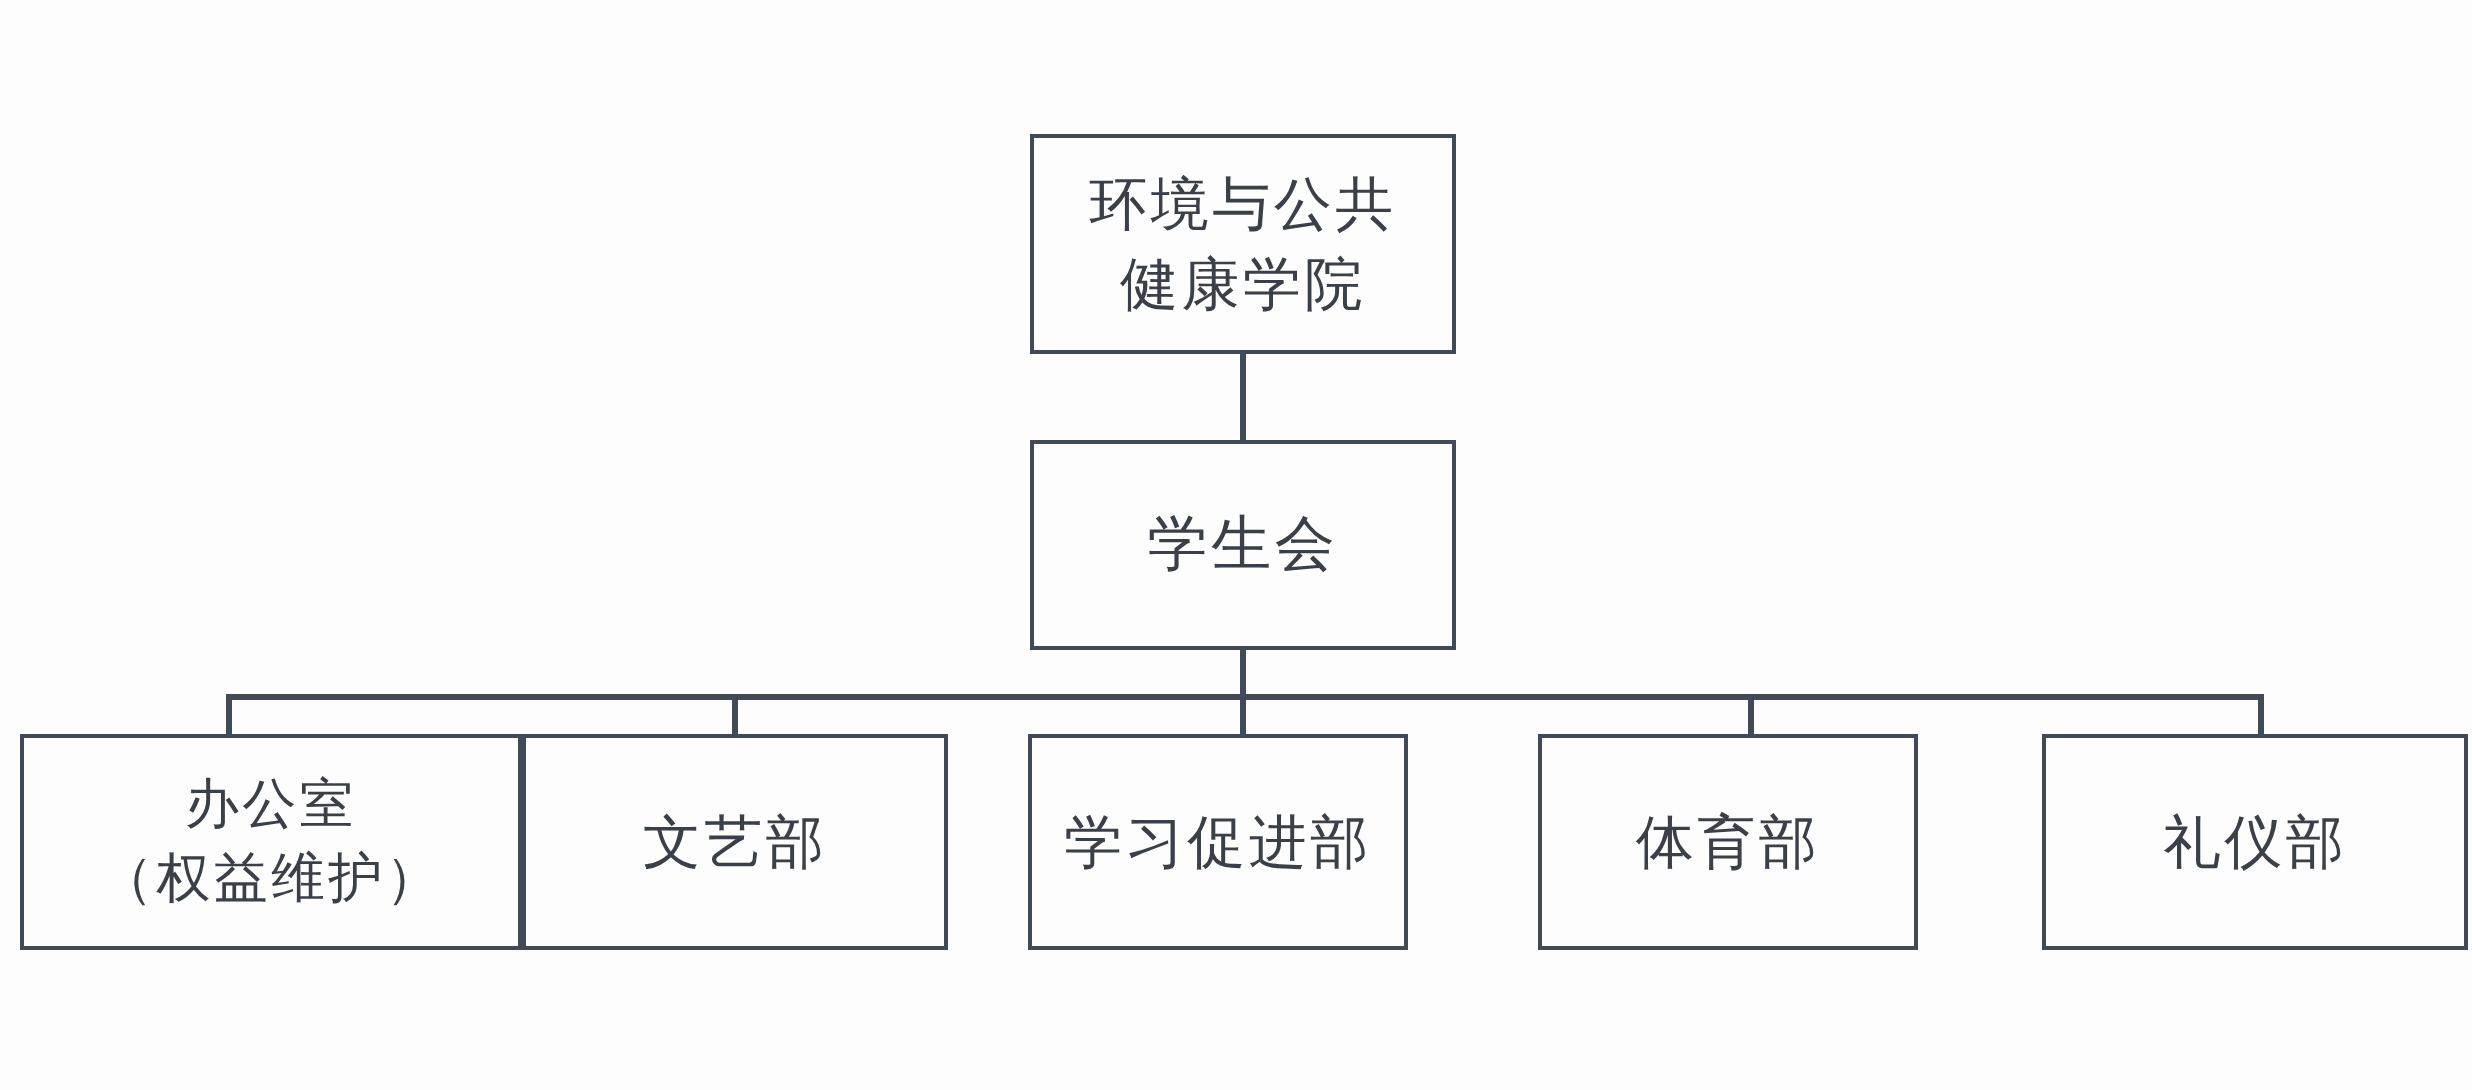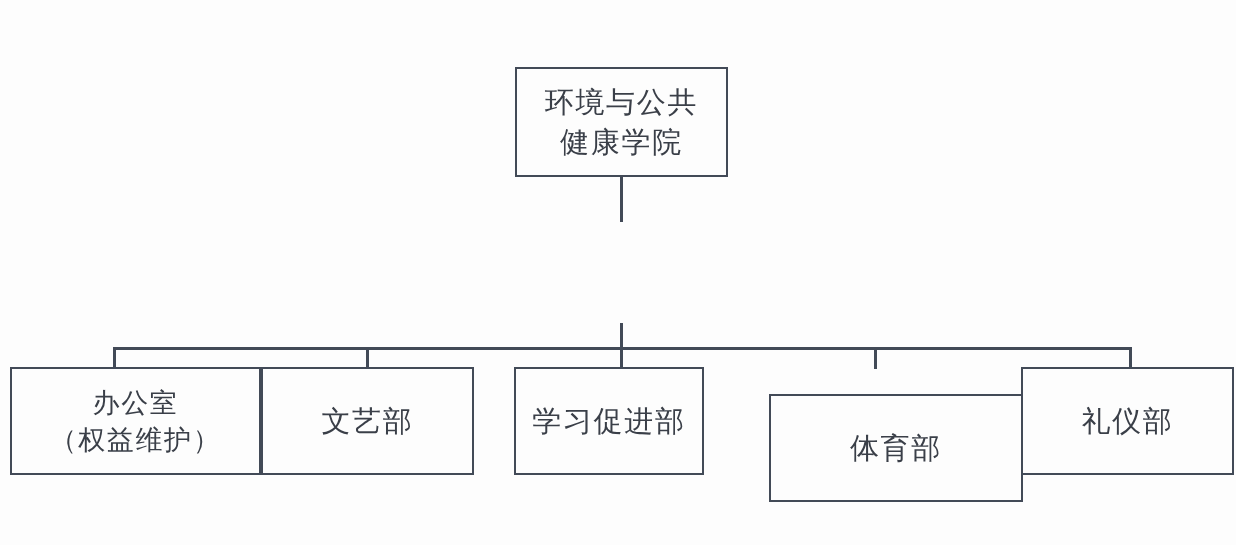--- a/index.html
+++ b/index.html
@@ -55,21 +55,21 @@
   }
   
   .leaf {
     top: 367px;
     height: 108px;
     font-size: 29px;
   }
   #leaf-0 { left: 10px;   width: 251px; font-size: 27px; }
   #leaf-1 { left: 261px;  width: 213px; text-align: center; }
   #leaf-2 { left: 514px;  width: 190px; }
-  #leaf-3 { left: 769px;  width: 254px; margin-top: 27px; }
+  #leaf-3 { left: 769px;  width: 190px; }
   #leaf-4 { left: 1021px; width: 213px; }
 
   
   .conn {
     position: absolute;
     background: #424a57;
     z-index: 1;
   }
   .v { width: 3px; }
   .h { height: 3px; }
@@ -99,20 +99,23 @@
   <div class="conn v" id="conn-leaf-1"></div>
   <div class="conn v" id="conn-leaf-2"></div>
   <div class="conn v" id="conn-leaf-3"></div>
   <div class="conn v" id="conn-leaf-4"></div>
 
   <div class="node" id="node-root">
     <span class="label">环境与公共
 健康学院</span>
   </div>
 
+  <div class="node" id="node-union">
+    <span class="label">学生会</span>
+  </div>
 
   <div class="node leaf" id="leaf-0">
     <span class="label">办公室
 （权益维护）</span>
   </div>
   <div class="node leaf" id="leaf-1">
     <span class="label">文艺部</span>
   </div>
   <div class="node leaf" id="leaf-2">
     <span class="label">学习促进部</span>

